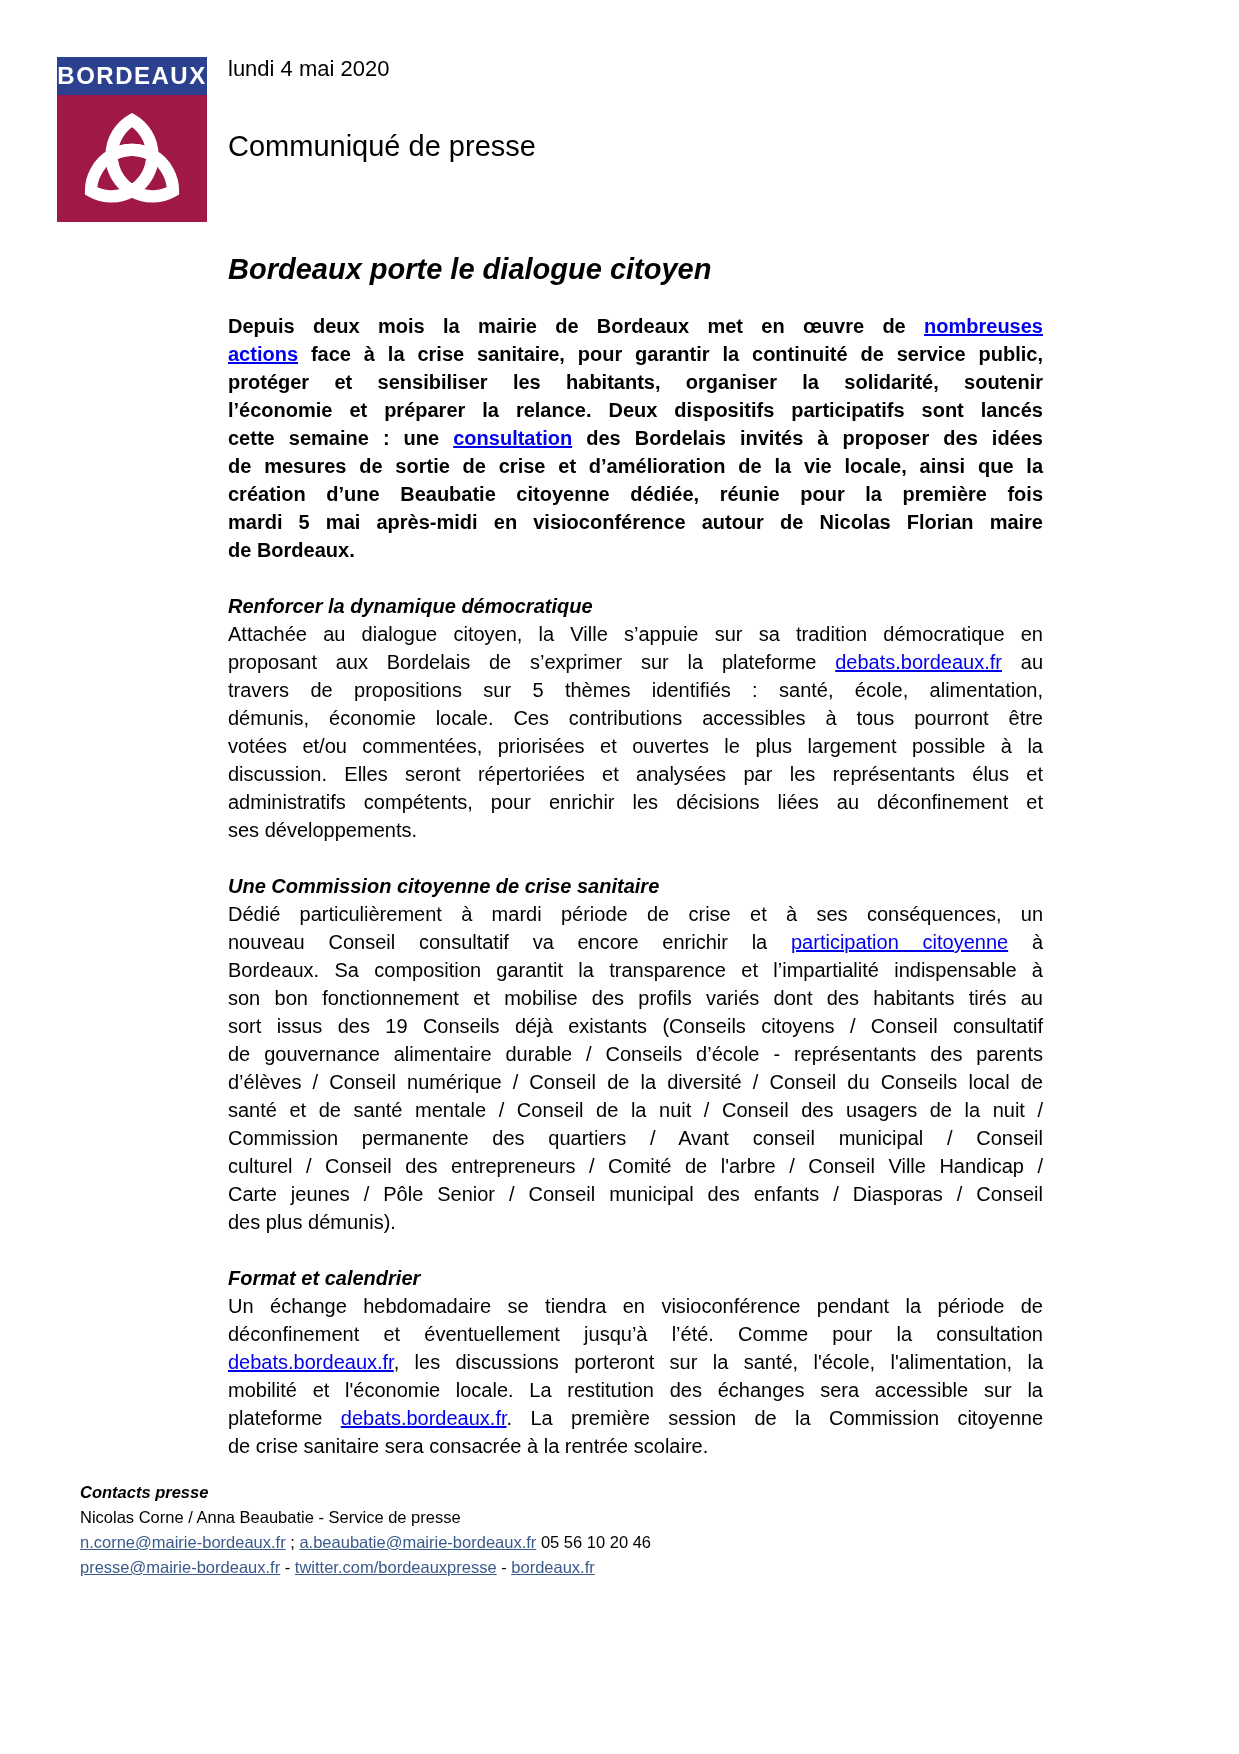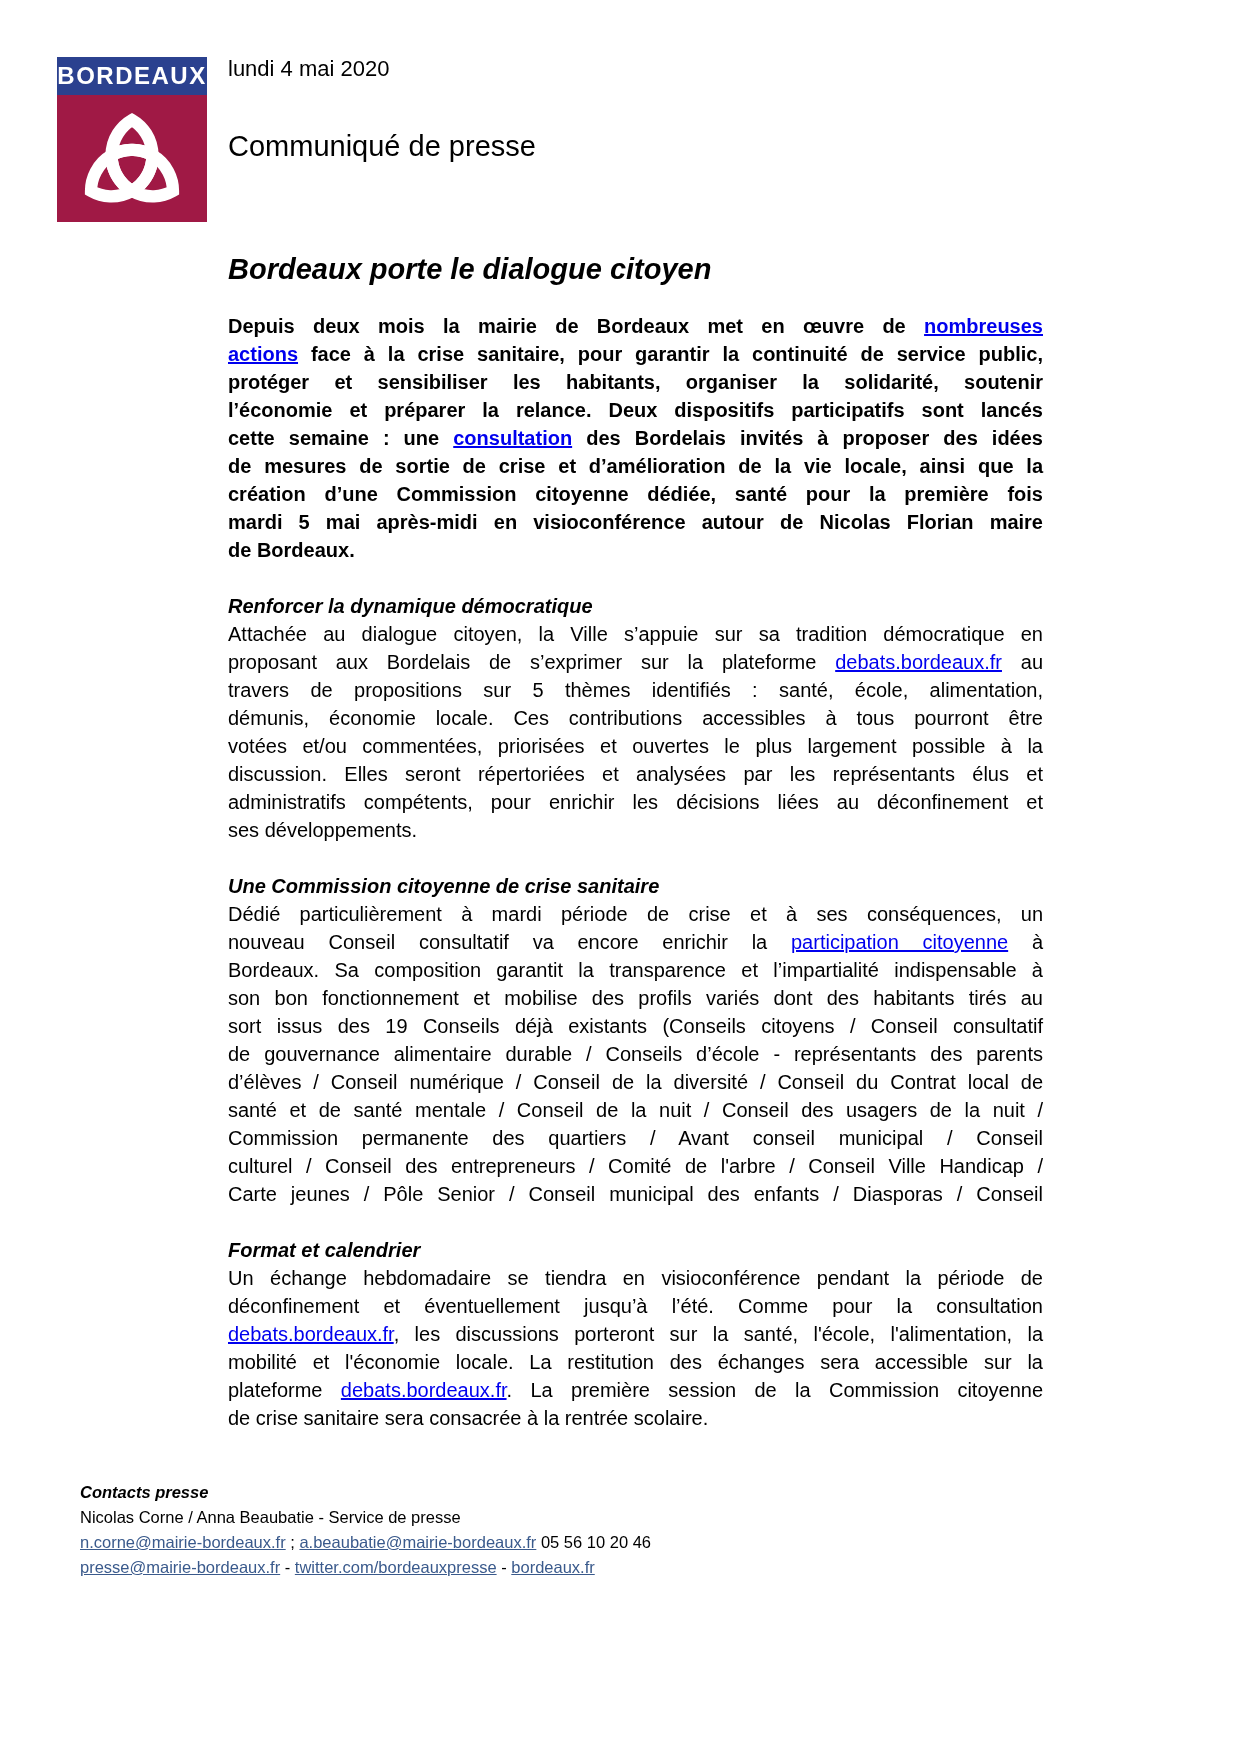--- a/index.html
+++ b/index.html
@@ -115,21 +115,21 @@
   <main>
     <h1 class="title">Bordeaux porte le dialogue citoyen</h1>
     <div id="body-content">
         <div class="para lead">
           <div class="jline">Depuis deux mois la mairie de Bordeaux met en œuvre de <span class="body-link">nombreuses</span></div>
           <div class="jline"><span class="body-link">actions</span> face à la crise sanitaire, pour garantir la continuité de service public,</div>
           <div class="jline">protéger et sensibiliser les habitants, organiser la solidarité, soutenir</div>
           <div class="jline">l’économie et préparer la relance. Deux dispositifs participatifs sont lancés</div>
           <div class="jline">cette semaine : une <span class="body-link">consultation</span> des Bordelais invités à proposer des idées</div>
           <div class="jline">de mesures de sortie de crise et d’amélioration de la vie locale, ainsi que la</div>
-          <div class="jline">création d’une Commission citoyenne dédiée, santé pour la première fois</div>
+          <div class="jline">création d’une Beaubatie citoyenne dédiée, réunie pour la première fois</div>
           <div class="jline">mardi 5 mai après-midi en visioconférence autour de Nicolas Florian maire</div>
           <div class="jline last">de Bordeaux.</div>
         </div>
         <div class="section-heading">Renforcer la dynamique démocratique</div>
         <div class="para">
           <div class="jline">Attachée au dialogue citoyen, la Ville s’appuie sur sa tradition démocratique en</div>
           <div class="jline">proposant aux Bordelais de s’exprimer sur la plateforme <span class="body-link">debats.bordeaux.fr</span> au</div>
           <div class="jline">travers de propositions sur 5 thèmes identifiés : santé, école, alimentation,</div>
           <div class="jline">démunis, économie locale. Ces contributions accessibles à tous pourront être</div>
           <div class="jline">votées et/ou commentées, priorisées et ouvertes le plus largement possible à la</div>
@@ -138,25 +138,26 @@
           <div class="jline last">ses développements.</div>
         </div>
         <div class="section-heading">Une Commission citoyenne de crise sanitaire</div>
         <div class="para">
           <div class="jline">Dédié particulièrement à mardi période de crise et à ses conséquences, un</div>
           <div class="jline">nouveau Conseil consultatif va encore enrichir la <span class="body-link">participation citoyenne</span> à</div>
           <div class="jline">Bordeaux. Sa composition garantit la transparence et l’impartialité indispensable à</div>
           <div class="jline">son bon fonctionnement et mobilise des profils variés dont des habitants tirés au</div>
           <div class="jline">sort issus des 19 Conseils déjà existants (Conseils citoyens / Conseil consultatif</div>
           <div class="jline">de gouvernance alimentaire durable / Conseils d’école - représentants des parents</div>
-          <div class="jline">d’élèves / Conseil numérique / Conseil de la diversité / Conseil du Contrat local de</div>
+          <div class="jline">d’élèves / Conseil numérique / Conseil de la diversité / Conseil du Conseils local de</div>
           <div class="jline">santé et de santé mentale / Conseil de la nuit / Conseil des usagers de la nuit /</div>
           <div class="jline">Commission permanente des quartiers / Avant conseil municipal / Conseil</div>
           <div class="jline">culturel / Conseil des entrepreneurs / Comité de l'arbre / Conseil Ville Handicap /</div>
           <div class="jline">Carte jeunes / Pôle Senior / Conseil municipal des enfants / Diasporas / Conseil</div>
+          <div class="jline last">des plus démunis).</div>
         </div>
         <div class="section-heading">Format et calendrier</div>
         <div class="para">
           <div class="jline">Un échange hebdomadaire se tiendra en visioconférence pendant la période de</div>
           <div class="jline">déconfinement et éventuellement jusqu’à l’été. Comme pour la consultation</div>
           <div class="jline"><span class="body-link">debats.bordeaux.fr</span>, les discussions porteront sur la santé, l'école, l'alimentation, la</div>
           <div class="jline">mobilité et l'économie locale. La restitution des échanges sera accessible sur la</div>
           <div class="jline">plateforme <span class="body-link">debats.bordeaux.fr</span>. La première session de la Commission citoyenne</div>
           <div class="jline last">de crise sanitaire sera consacrée à la rentrée scolaire.</div>
         </div>

